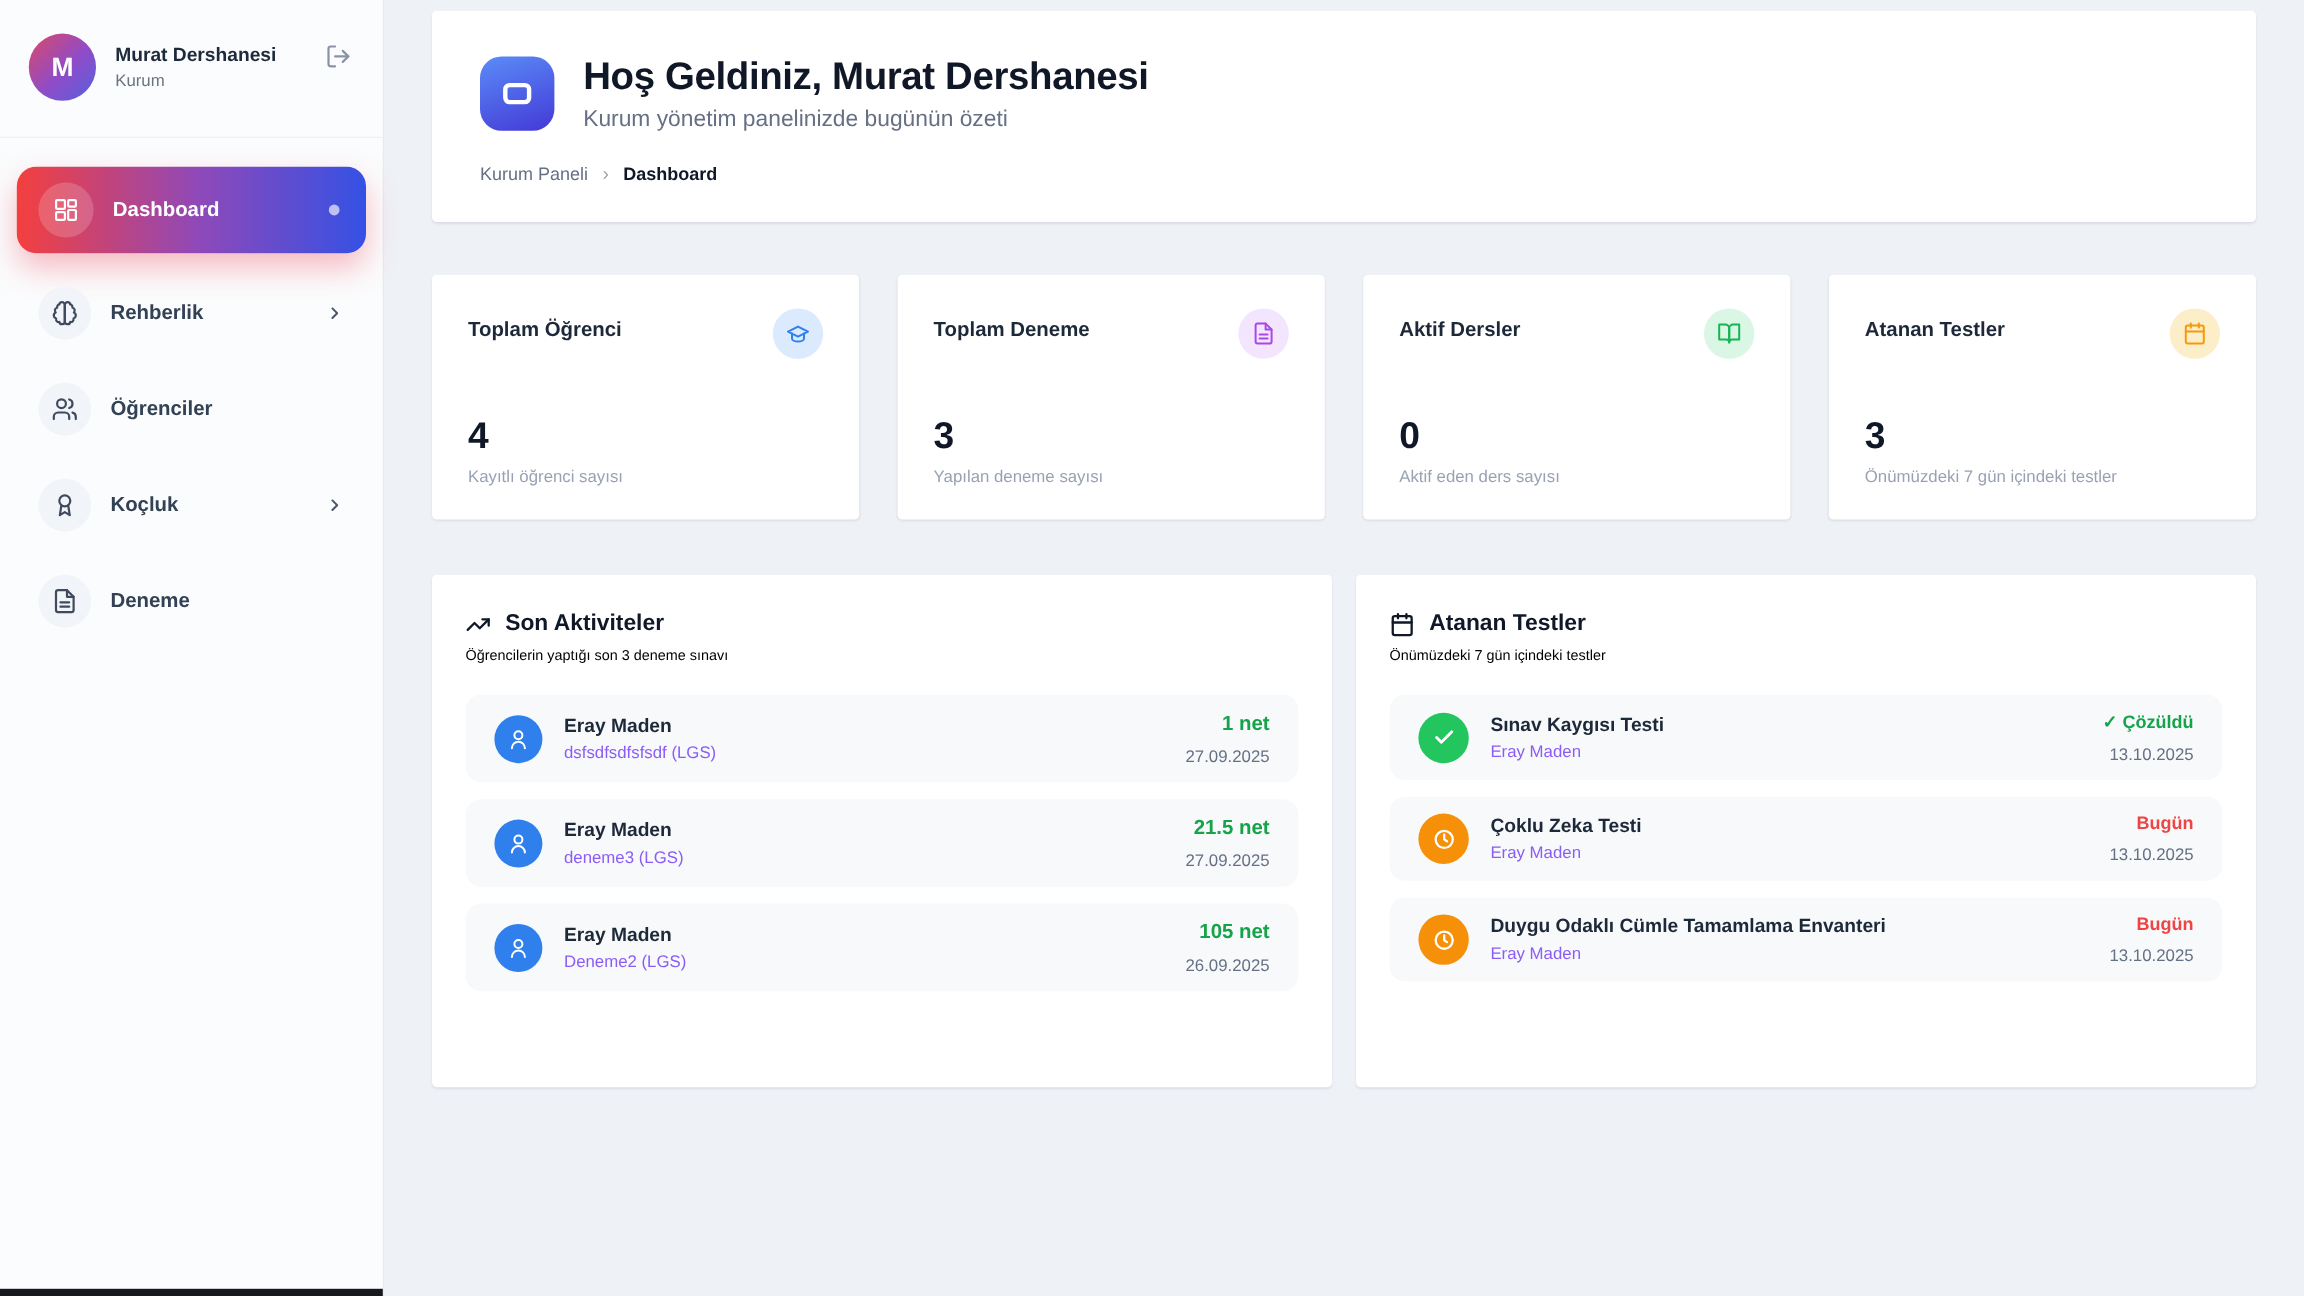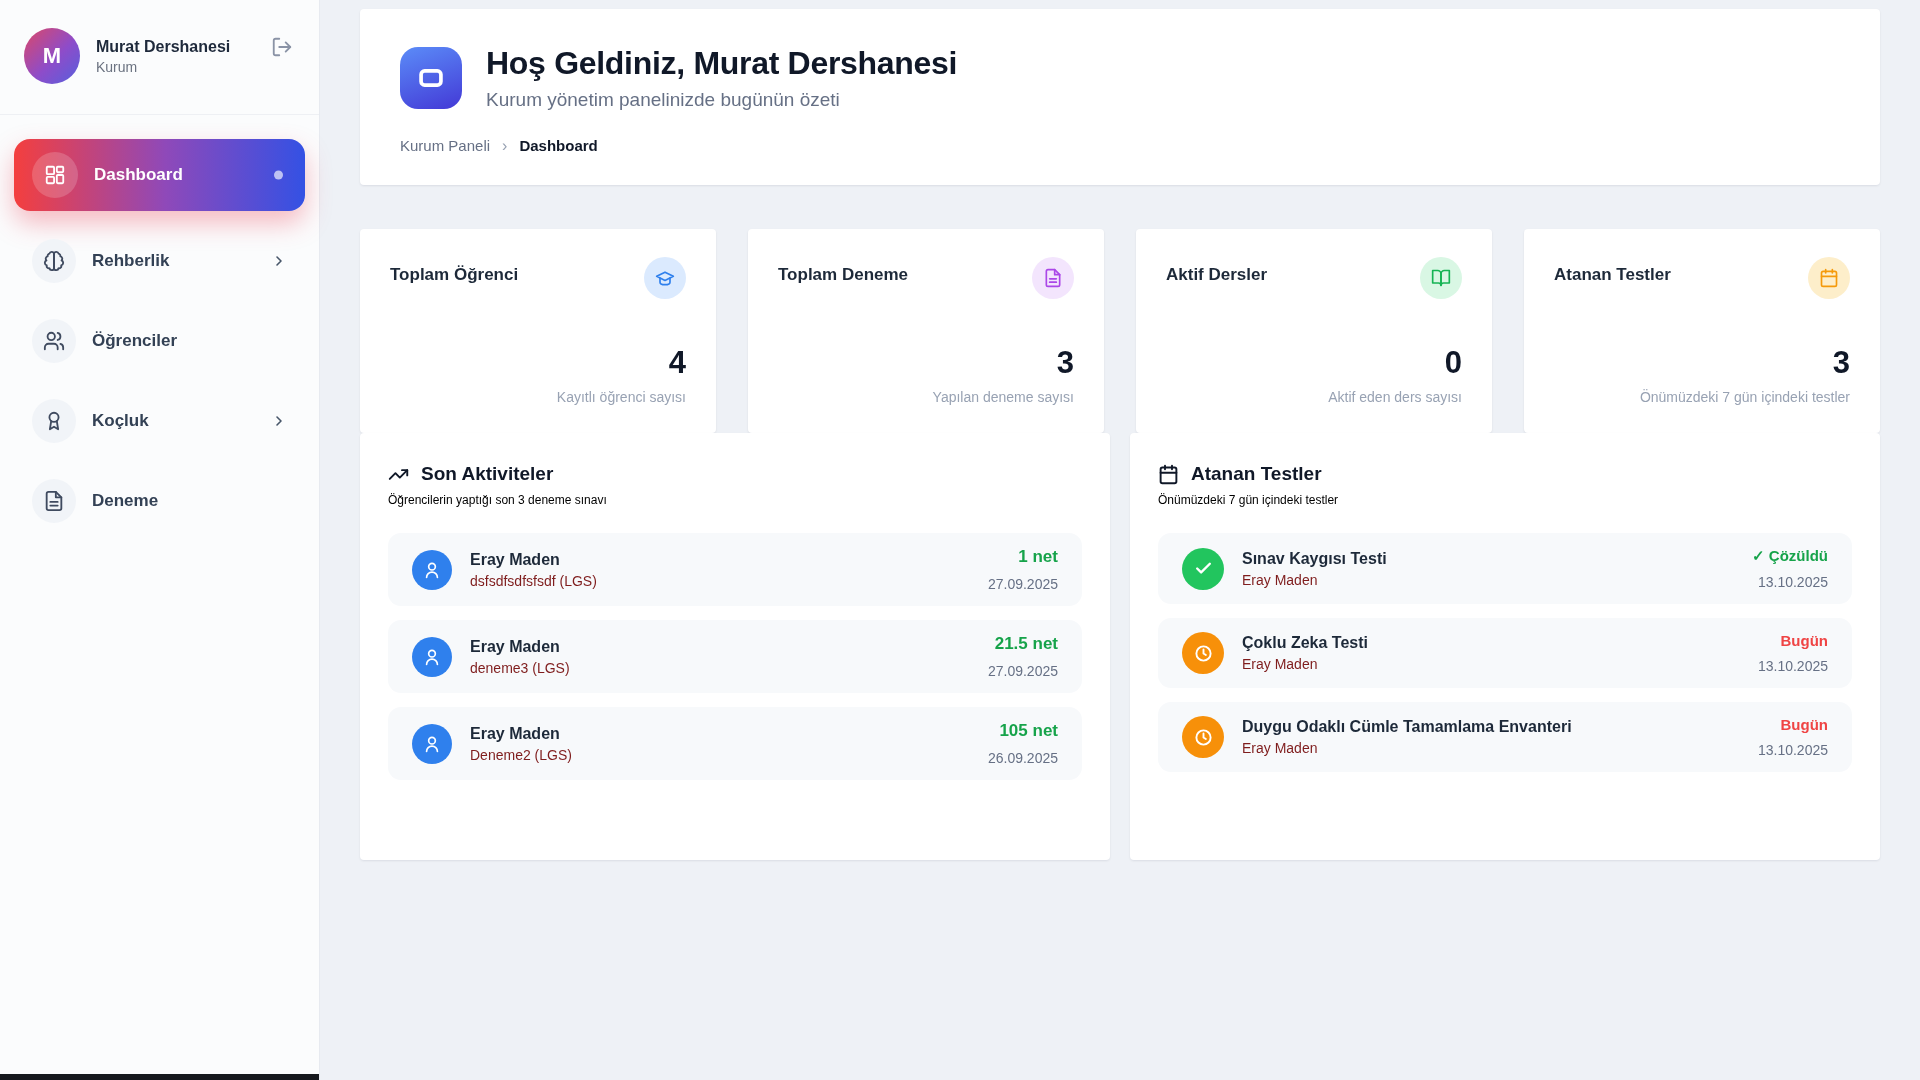--- a/index.html
+++ b/index.html
@@ -84,52 +84,52 @@
     flex:0 0 auto;
   }
   .welcome-title { font-size:32px; font-weight:800; color:#101828; letter-spacing:-.3px; }
   .welcome-subtitle { font-size:19px; color:#667085; margin-top:7px; }
   .breadcrumb { display:flex; gap:12px; margin-top:26px; font-size:15px; }
   .crumb-root { color:#667085; cursor:pointer; }
   .crumb-sep { color:#98a2b3; font-size:16px; }
   .crumb-current { color:#101828; font-weight:700; }
 
   
-  .stats-row { display:flex; gap:32px; margin-top:44px;text-align:right; }
+  .stats-row { display:flex; gap:32px; margin-top:44px; }
   .stat-card { flex:1 1 0; height:204px; padding:28px 30px; display:flex; flex-direction:column; }
   .stat-head { display:flex; align-items:flex-start; justify-content:space-between; }
   .stat-title { font-size:17px; font-weight:700; color:#1d2939; padding-top:8px; }
   .stat-icon { width:42px; height:42px; border-radius:50%; display:flex; align-items:center; justify-content:center; }
   .stat-icon.blue   { background:#dbeafe; color:#2f80ed; }
   .stat-icon.purple { background:#f3e5fd; color:#a festivals; }
   .stat-icon.purple { background:#f3e5fd; color:#ab47e8; }
   .stat-icon.green  { background:#d9f7e4; color:#16b454; }
   .stat-icon.amber  { background:#fdeeca; color:#f59a0b; }
   .stat-value { font-size:31px; font-weight:800; color:#101828; margin-top:auto; }
   .stat-caption { font-size:14px; color:#98a2b3; margin-top:8px; }
 
   
-  .panels-row { display:flex; gap:20px; }
+  .panels-row { display:flex; gap:20px; margin-top:46px; }
   .panel { flex:1 1 0; height:427px; padding:30px 28px; }
   .panel-head { display:flex; align-items:center; gap:12px; font-size:19px; font-weight:800; color:#101828; }
   .panel-head .panel-icon { color:#101828; display:flex; }
   .panel-sub { font-size:12px; color:#000000; margin:8px 0 26px 0; }
   .rowitem {
     display:flex; align-items:center; gap:18px;
     background:#f7f9fb; border-radius:13px; padding:14px 24px;
     margin-bottom:14px; min-height:68px; cursor:pointer;
   }
   .rowitem:last-child { margin-bottom:0; }
   .row-avatar {
     width:40px; height:40px; border-radius:50%; background:#2f80ed; color:#fff;
     display:flex; align-items:center; justify-content:center; flex:0 0 auto;
   }
   .row-main { display:flex; flex-direction:column; gap:4px; }
   .row-name { font-size:16px; font-weight:700; color:#1d2939; }
-  .row-sub { font-size:14px; color:#7f1d1d; }
+  .row-sub { font-size:14px; color:#8b5cf6; }
   .row-right { margin-left:auto; text-align:right; display:flex; flex-direction:column; gap:9px; }
   .row-score { font-size:17px; font-weight:800; color:#16a34a; }
   .row-date { font-size:14px; color:#667085; }
   .status-circle {
     width:42px; height:42px; border-radius:50%; color:#fff;
     display:flex; align-items:center; justify-content:center; flex:0 0 auto;
   }
   .status-circle.done { background:#22c55e; }
   .status-circle.pending { background:#f79009; }
   .row-status { font-size:15px; font-weight:800; }

